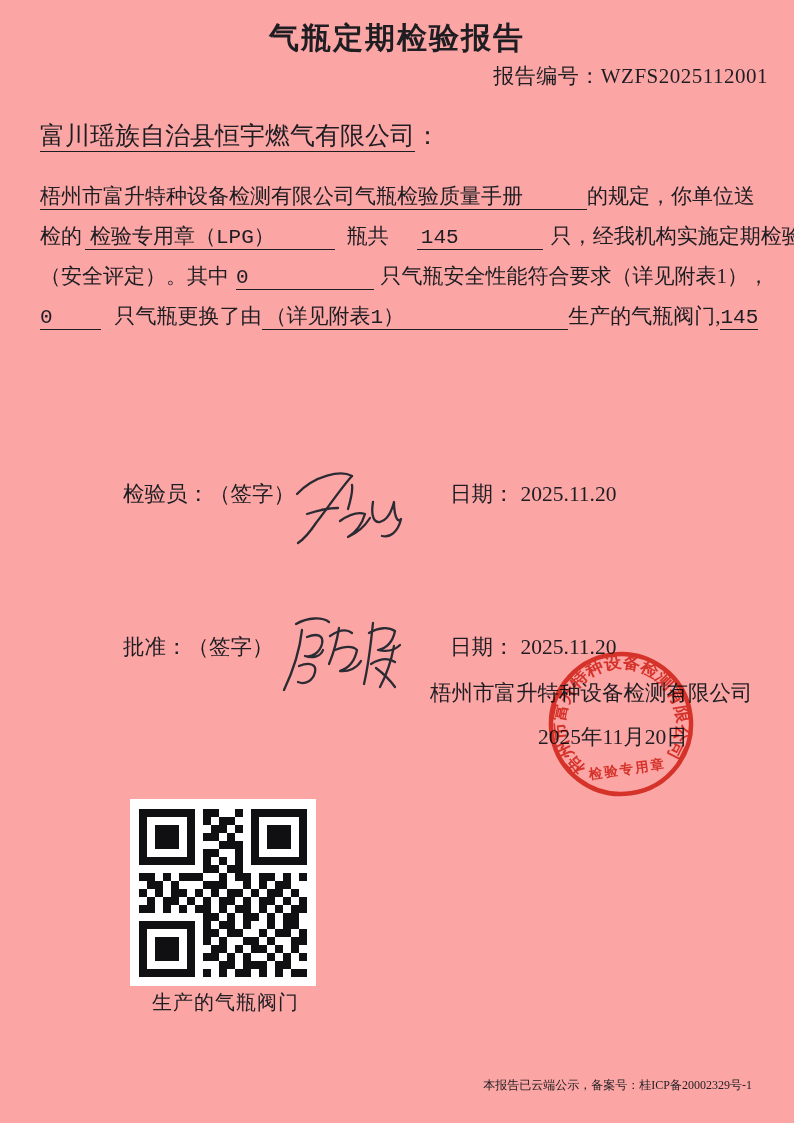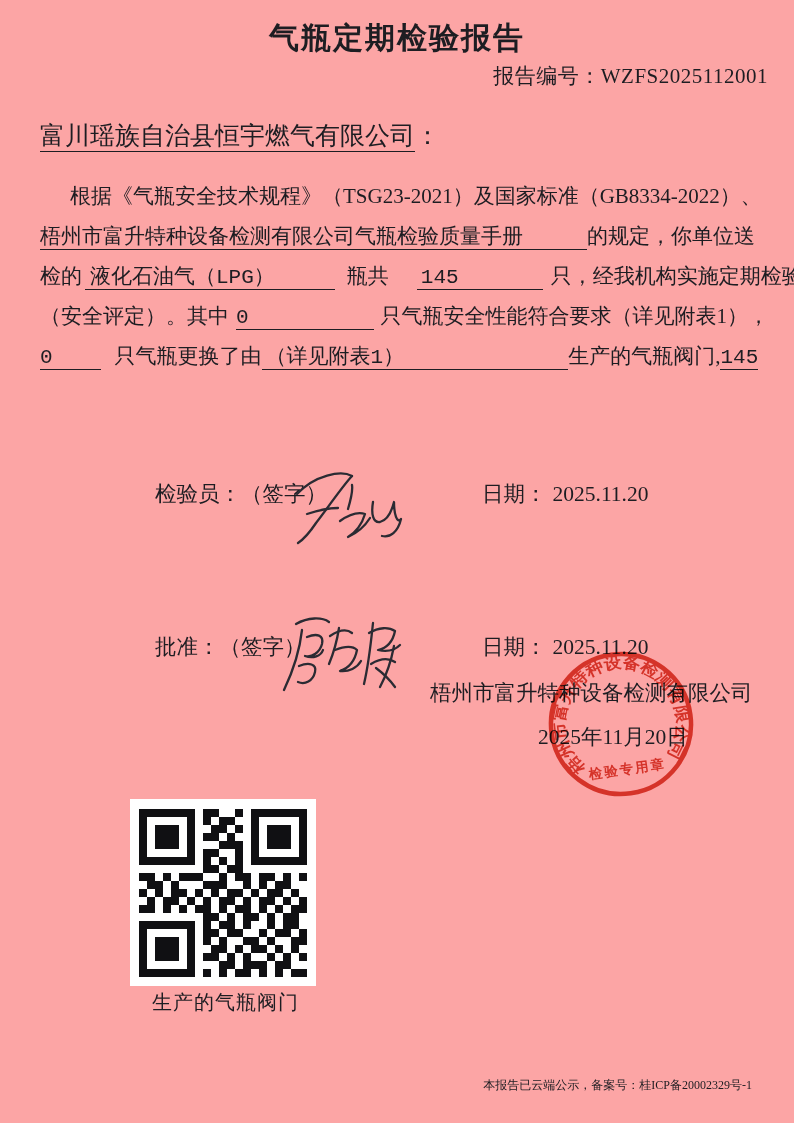--- a/index.html
+++ b/index.html
@@ -44,21 +44,21 @@
   .u.qm-pad{padding-right:64px;}
   .u.gas{padding-left:5px;padding-right:60px;margin-left:3px;}
   .u.total{padding-left:4px;padding-right:84px;margin-left:28px;}
   .gap12{margin-left:12px;}
   .gap8{margin-left:8px;}
   .gap7{margin-left:7px;text-align:center;}
   .gap14{margin-left:14px;}
   .u.pass{padding-right:125px;margin-left:7px;}
   .u.chg{padding-right:48px;}
   .u.manu{padding-left:4px;padding-right:164px;}
-  .sig-label{font-size:21.5px;margin-left:32px;}
+  .sig-label{font-size:21.5px;}
   .insp-label{top:479px;left:123px;}
   .insp-date{top:479px;left:450px;}
   .appr-label{top:632px;left:123px;}
   .appr-date{top:632px;left:450px;}
   .date-val{margin-left:6px;}
   .sig-svg{overflow:visible;}
   .insp-sig{top:462px;left:293px;}
   .appr-sig{top:606px;left:276px;}
   .sig-svg path{fill:none;stroke:#2b2b33;stroke-width:2.3;stroke-linecap:round;stroke-linejoin:round;}
   .org-name{top:678px;left:430px;font-size:21.5px;}
@@ -88,28 +88,25 @@
 
   <div class="abs report-no">
     <span>报告编号：</span><span>WZFS2025112001</span>
   </div>
 
   <div class="abs addressee">
     <span class="name">富川瑶族自治县恒宇燃气有限公司</span><span>：</span>
   </div>
 
   <div class="abs body-par">
-    <div class="bline indent">
-      <span>根据《气瓶安全技术规程》（TSG23-2021）及国家标准（GB8334-2022）、</span>
-    </div>
     <div class="bline">
       <span class="u qm-pad">梧州市富升特种设备检测有限公司气瓶检验质量手册</span><span>的规定，你单位送</span>
     </div>
     <div class="bline">
-      <span>检的</span><span class="u gas">液化石油气（LPG）</span><span class="gap12">瓶共</span><span class="u total">145</span><span class="gap8">只，经我机构实施定期检验</span>
+      <span>检的</span><span class="u gas">检验专用章（LPG）</span><span class="gap12">瓶共</span><span class="u total">145</span><span class="gap8">只，经我机构实施定期检验</span>
     </div>
     <div class="bline">
       <span>（安全评定）。其中</span><span class="u pass">0</span><span class="gap7">只气瓶安全性能符合要求（详见附表1），</span>
     </div>
     <div class="bline">
       <span class="u chg">0</span><span class="gap14">只气瓶更换了由</span><span class="u manu">（详见附表1）</span><span>生产的气瓶阀门,</span><span class="u">145</span>
     </div>
   </div>
 
   <div class="abs sig-label insp-label">检验员：（签字）</div>

